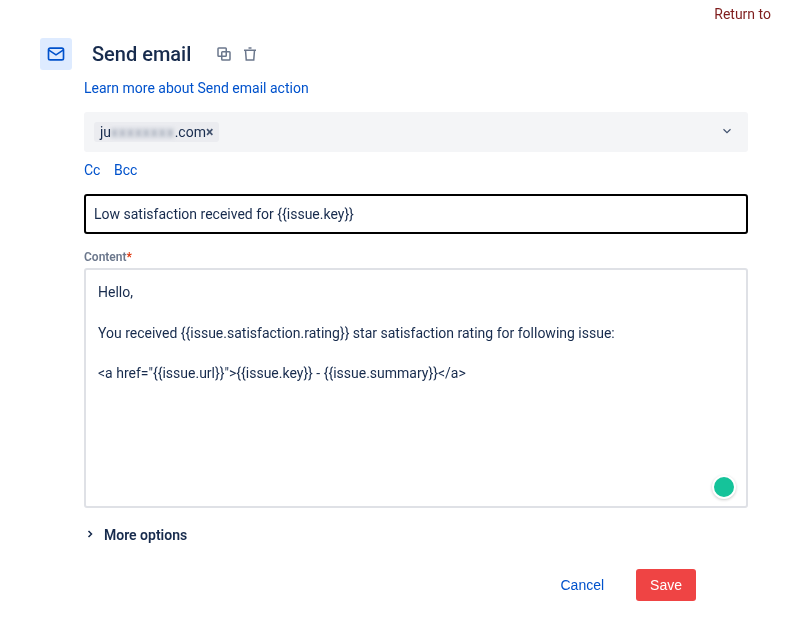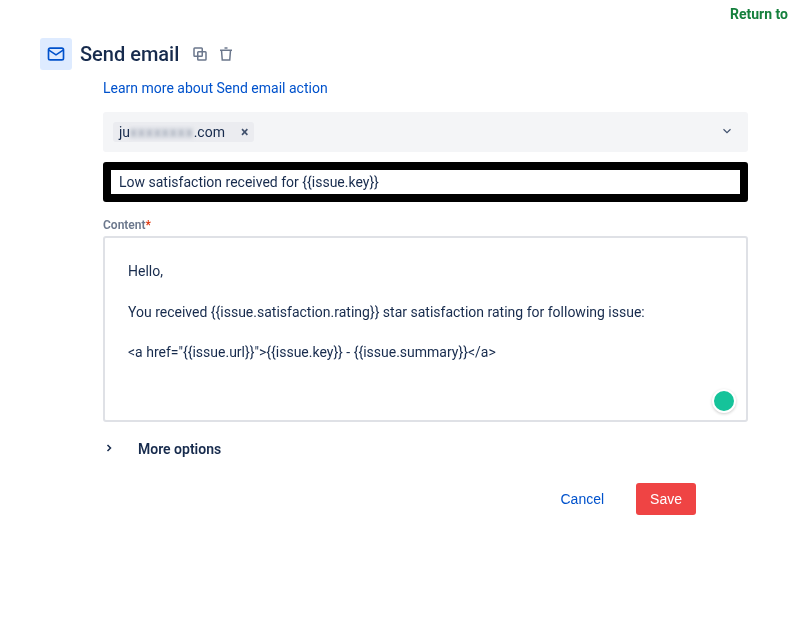--- a/index.html
+++ b/index.html
@@ -1,39 +1,39 @@
 <!DOCTYPE html>
 <html><head>
   <meta charset="utf-8">
   <style>
     * { box-sizing: border-box; margin: 0; padding: 0; }
     body { font-family: -apple-system, BlinkMacSystemFont, "Segoe UI", Roboto, sans-serif; font-size: 14px; color: #172B4D; background: #fff; width: 788px; height: 637px; position: relative; }
-    .return-link { position: absolute; top: 6px; right: 0; color: #15803d; font-size: 14px; font-weight: 700; }
+    .return-link { position: absolute; top: 6px; right: 17px; color: #7f1d1d; font-size: 14px; font-weight: 400; }
     .container { padding: 38px 40px 0 40px; }
-    .header-row { display: flex; align-items: center; gap: 8px; margin-bottom: 10px; }
+    .header-row { display: flex; align-items: center; gap: 20px; margin-bottom: 10px; }
     .icon-box { width: 32px; height: 32px; background: #DEEBFF; border-radius: 3px; display: flex; align-items: center; justify-content: center; }
     .title { font-size: 20px; font-weight: 500; color: #172B4D; }
     .header-actions { display: flex; gap: 8px; margin-left: 4px; }
     .icon-btn { color: #6B778C; display: flex; align-items: center; }
-    .indent { margin-left: 63px; }
+    .indent { margin-left: 44px; }
     .learn-link { color: #0052CC; font-size: 14px; display: inline-block; margin-bottom: 16px; }
     .label { font-size: 12px; font-weight: 600; color: #6B778C; margin-bottom: 4px; display: block; }
     .required { color: #DE350B; }
     .dropdown-field { background: #F4F5F7; border: 2px solid #F4F5F7; border-radius: 3px; height: 40px; display: flex; align-items: center; padding: 0 8px; position: relative; margin-bottom: 10px; }
-    .chip { background: #EBECF0; border-radius: 3px; padding: 2px 6px; display: inline-flex; align-items: center; gap: 16px; font-size: 14px; color: #172B4D; }
+    .chip { background: #EBECF0; border-radius: 3px; padding: 2px 6px; display: inline-flex; align-items: center; gap: 0; font-size: 14px; color: #172B4D; }
     .chip .blur { filter: blur(2px); color: #7A869A; letter-spacing: 1px; }
     .chip .remove { font-size: 14px; font-weight: bold; color: #42526E; cursor: pointer; }
     .chevron { position: absolute; right: 12px; color: #42526E; }
     .cc-row { margin-bottom: 16px; }
     .cc-link { color: #0052CC; font-size: 14px; margin-right: 10px; }
-    .text-input { width: 100%; border: 8px solid #000000; border-radius: 3px; height: 40px; padding: 0 8px; font-size: 14px; font-family: inherit; color: #172B4D; margin-bottom: 16px; }
+    .text-input { width: 100%; border: 2px solid #000000; border-radius: 3px; height: 40px; padding: 0 8px; font-size: 14px; font-family: inherit; color: #172B4D; margin-bottom: 16px; }
     .textarea-wrap { position: relative; margin-bottom: 16px; }
-    .textarea { width: 100%; border: 2px solid #DFE1E6; border-radius: 3px; height: 186px; padding: 23px; font-size: 14px; font-family: inherit; color: #172B4D; line-height: 1.45; resize: none; }
+    .textarea { width: 100%; border: 2px solid #DFE1E6; border-radius: 3px; height: 240px; padding: 12px; font-size: 14px; font-family: inherit; color: #172B4D; line-height: 1.45; resize: none; }
     .grammarly-badge { position: absolute; bottom: 12px; right: 12px; width: 24px; height: 24px; border-radius: 50%; background: #15C39A; border: 2px solid #fff; box-shadow: 0 1px 3px rgba(0,0,0,0.2); }
-    .more-row { display: flex; align-items: center; gap: 23px; font-weight: 600; font-size: 14px; color: #172B4D; margin-bottom: 26px; }
+    .more-row { display: flex; align-items: center; gap: 8px; font-weight: 600; font-size: 14px; color: #172B4D; margin-bottom: 26px; }
     .footer-row { display: flex; justify-content: flex-end; gap: 22px; padding-right: 52px; }
     .cancel { color: #0052CC; font-weight: 500; padding: 8px 10px; background: transparent; border: none; font-size: 14px; }
     .save { background: #ef4444; color: #fff; font-weight: 500; padding: 8px 14px; border: none; border-radius: 3px; font-size: 14px; }
   </style>
 </head>
 <body>
 
 <a class="return-link">Return to</a>
 
 <div class="container">
@@ -71,20 +71,24 @@
         <span><span>ju</span><span class="blur">xxxxxxxx</span><span>.com</span></span>
         <span class="remove">×</span>
       </span>
       <span class="chevron">
         <svg width="14" height="14" viewBox="0 0 24 24" fill="none" stroke="#42526E" stroke-width="2">
             <path d="M6 9l6 6 6-6"></path>
           </svg>
       </span>
     </div>
 
+    <div class="cc-row">
+      <a class="cc-link">Cc</a>
+      <a class="cc-link">Bcc</a>
+    </div>
 
     <input type="text" class="text-input" value="Low satisfaction received for {{issue.key}}" style="">
 
     <label class="label"><span>Content</span><span class="required">*</span></label>
     <div class="textarea-wrap">
       <textarea class="textarea" style="">Hello,
 
 You received {{issue.satisfaction.rating}} star satisfaction rating for following issue:
 
 &lt;a href="{{issue.url}}"&gt;{{issue.key}} - {{issue.summary}}&lt;/a&gt;</textarea>

